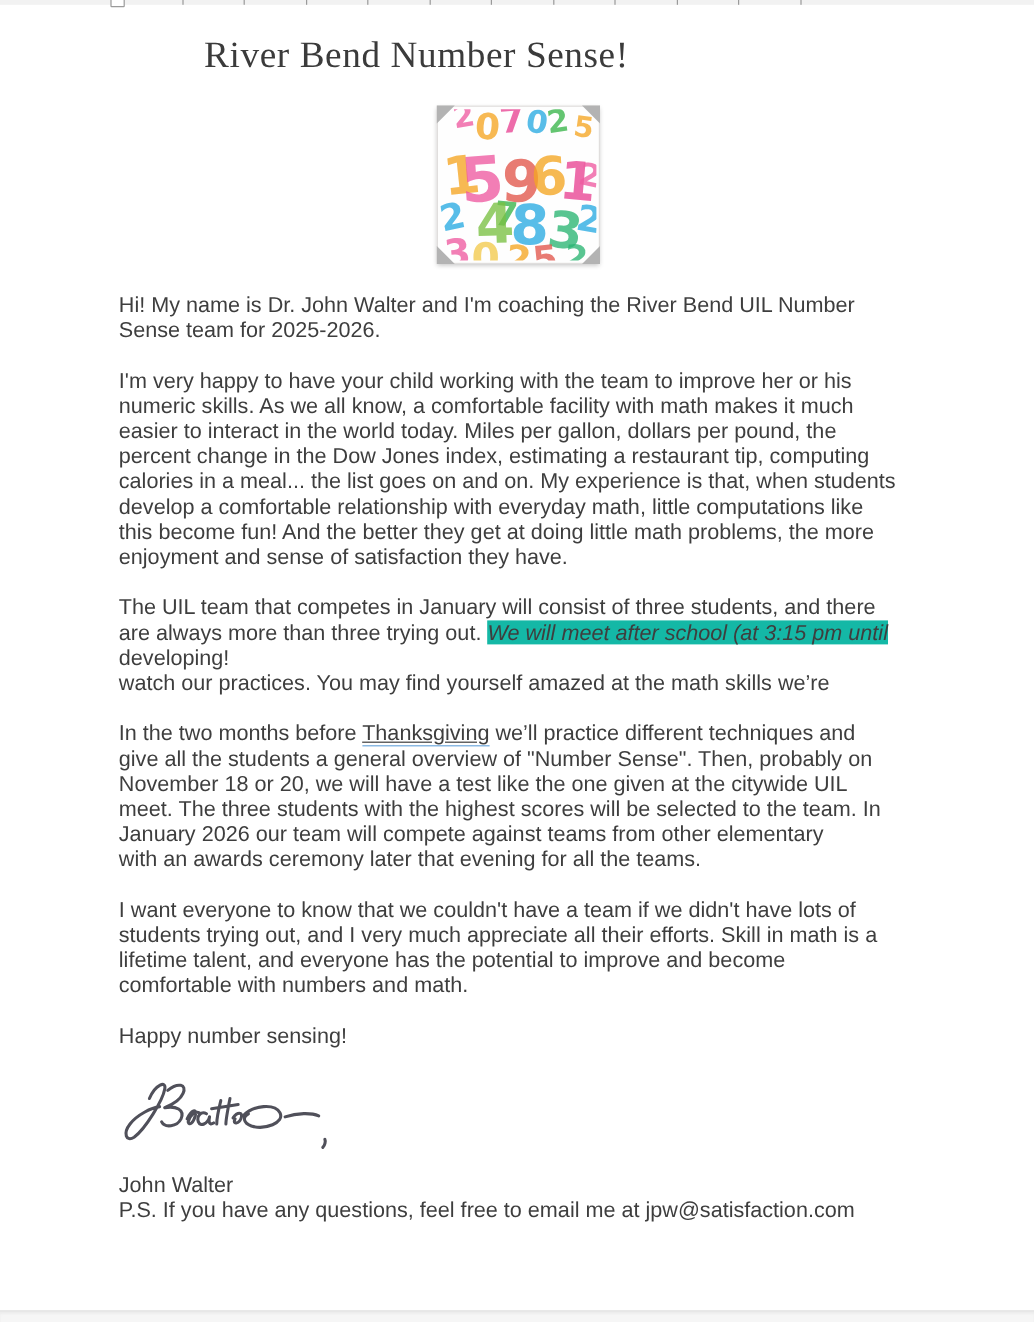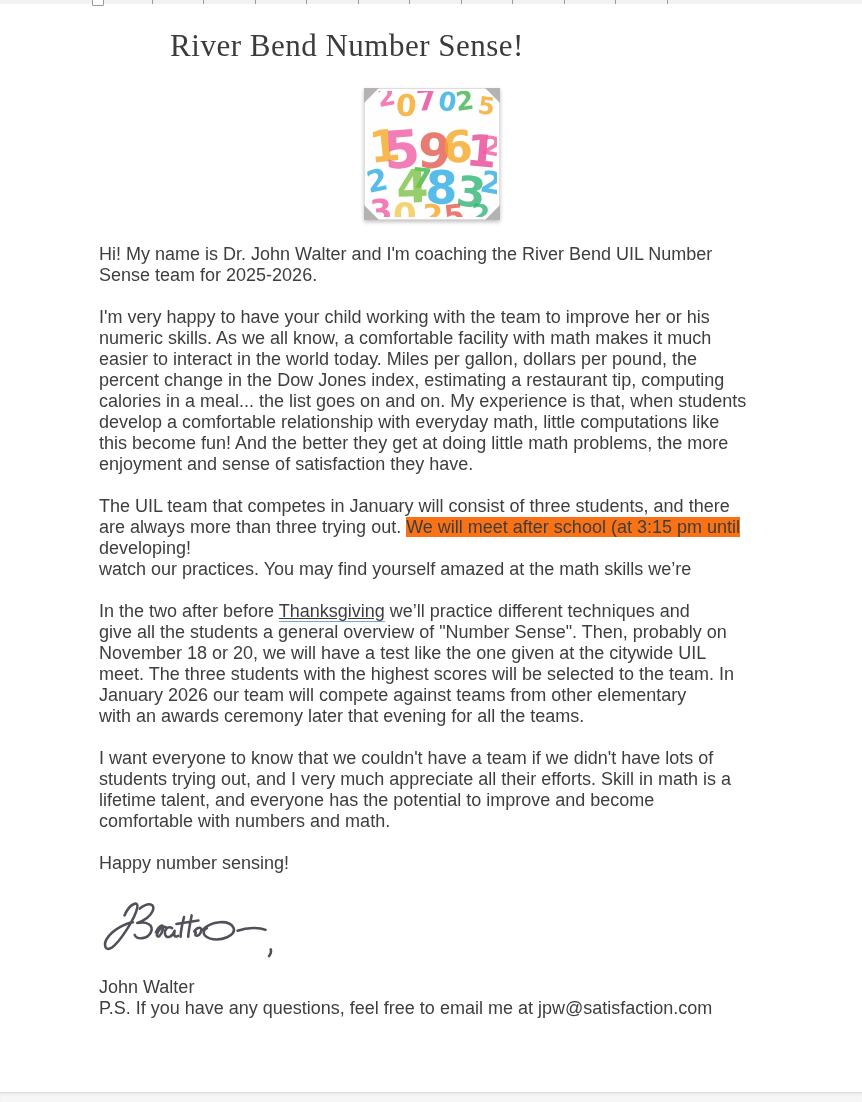--- a/index.html
+++ b/index.html
@@ -33,21 +33,21 @@
   .corner.tr{right:-1px;top:-1px;border-top:15px solid #b3b3b3;border-left:15px solid transparent;}
   .corner.bl{left:-1px;bottom:-1px;border-bottom:15px solid #b3b3b3;border-right:15px solid transparent;}
   .corner.br{right:-1px;bottom:-1px;border-bottom:15px solid #b3b3b3;border-left:15px solid transparent;}
   
   .letter{
     position:absolute;left:99px;top:244px;width:690px;
     font-size:18px;line-height:21px;color:#3e3e3e;
   }
   .para{margin:0 0 21px 0;}
   .line{white-space:pre;}
-  .hl{background:#f97316;}
+  .hl{background:#14b8a6;font-style:italic;}
   .tlink{
     color:#3e3e3e;text-decoration:underline;cursor:pointer;
     border-bottom:1.5px solid #6fa8dc;
   }
   
   .sig-block{height:78px;margin:10px 0 4px 0;position:relative;}
   .sig-block svg path{fill:none;stroke:#50505a;stroke-width:3;stroke-linecap:round;stroke-linejoin:round;}
   
   .page-bottom{
     position:absolute;left:0;top:1092px;width:862px;height:10px;
@@ -123,21 +123,21 @@
         <div class="line"><span>this become fun! And the better they get at doing little math problems, the more</span></div>
         <div class="line"><span>enjoyment and sense of satisfaction they have.</span></div>
       </div>
       <div class="para">
         <div class="line"><span>The UIL team that competes in January will consist of three students, and there</span></div>
         <div class="line"><span>are always more than three trying out. </span><span class="hl">We will meet after school (at 3:15 pm until</span></div>
         <div class="line"><span>developing!</span></div>
         <div class="line"><span>watch our practices. You may find yourself amazed at the math skills we’re</span></div>
       </div>
       <div class="para">
-        <div class="line"><span>In the two after before </span><span class="tlink">Thanksgiving</span><span> we’ll practice different techniques and</span></div>
+        <div class="line"><span>In the two months before </span><span class="tlink">Thanksgiving</span><span> we’ll practice different techniques and</span></div>
         <div class="line"><span>give all the students a general overview of "Number Sense". Then, probably on</span></div>
         <div class="line"><span>November 18 or 20, we will have a test like the one given at the citywide UIL</span></div>
         <div class="line"><span>meet. The three students with the highest scores will be selected to the team. In</span></div>
         <div class="line"><span>January 2026 our team will compete against teams from other elementary</span></div>
         <div class="line"><span>with an awards ceremony later that evening for all the teams.</span></div>
       </div>
       <div class="para">
         <div class="line"><span>I want everyone to know that we couldn't have a team if we didn't have lots of</span></div>
         <div class="line"><span>students trying out, and I very much appreciate all their efforts. Skill in math is a</span></div>
         <div class="line"><span>lifetime talent, and everyone has the potential to improve and become</span></div>

